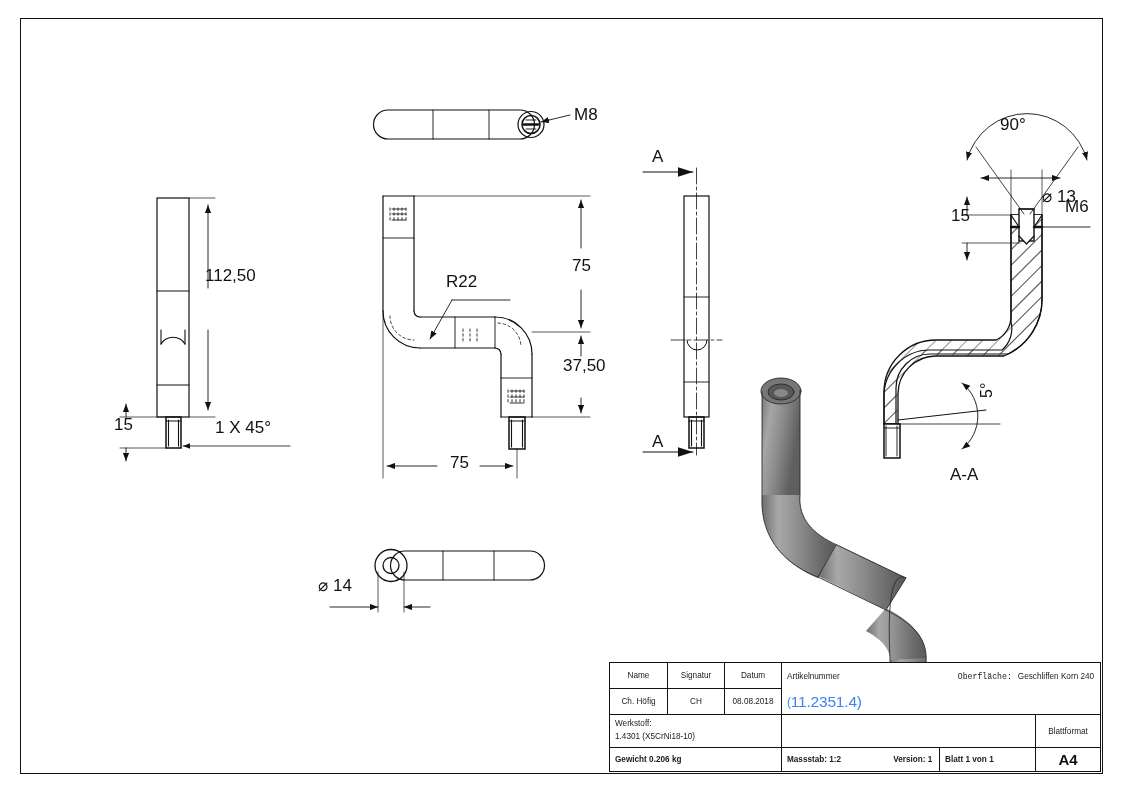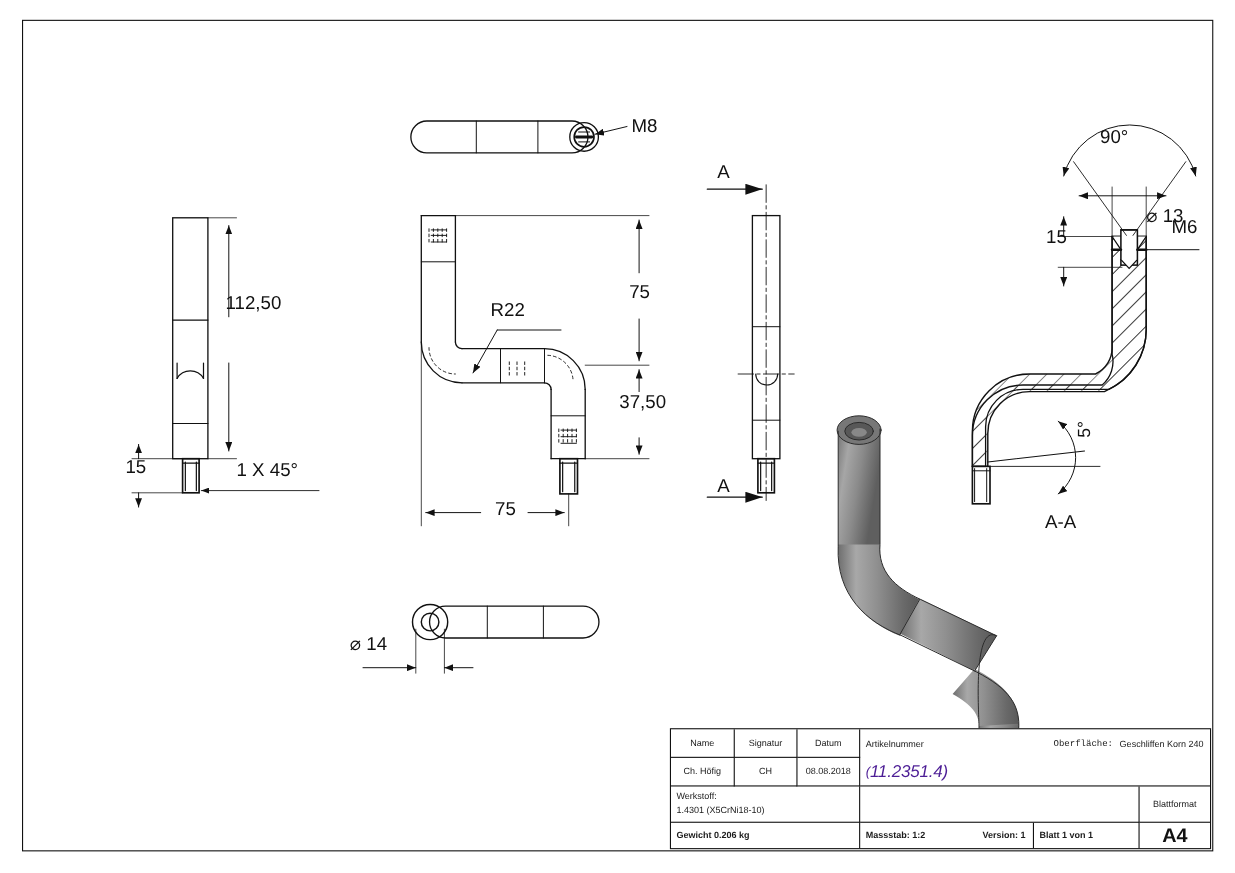--- a/index.html
+++ b/index.html
@@ -71,35 +71,34 @@
   .row2 { height: 26px; }
   .row3 { height: 33px; }
   .row4 { height: 23px; font-weight: bold; }
   .w-name { width: 58px; }
   .w-sig  { width: 57px; }
   .w-dat  { width: 57px; }
   .w-rest { flex: 1; }
   .w-bf   { width: 64px; }
   .artnum {
     font-size: 15.5px;
-    color: #4c1d95;
+    color: #3b82f6;
     letter-spacing: -0.2px;
-    font-style: italic;
   }
   .artnum .paren-l { font-size: 12px; vertical-align: 1px; }
   .surface-label { margin-left: 118px; font-family: Liberation Mono, monospace; }
   .mat-stack {
     display: flex;
     flex-direction: column;
     justify-content: center;
     align-items: flex-start;
     line-height: 1.55;
   }
   .a4 {
-    font-size: 18px;
+    font-size: 15px;
     color: #111111;
   }
   .scale-cell span { margin-right: 16px; }
   
   .dim {
     position: absolute;
     font-family: "Liberation Sans", sans-serif;
     color: #111111;
     white-space: nowrap;
     font-weight: 400;

